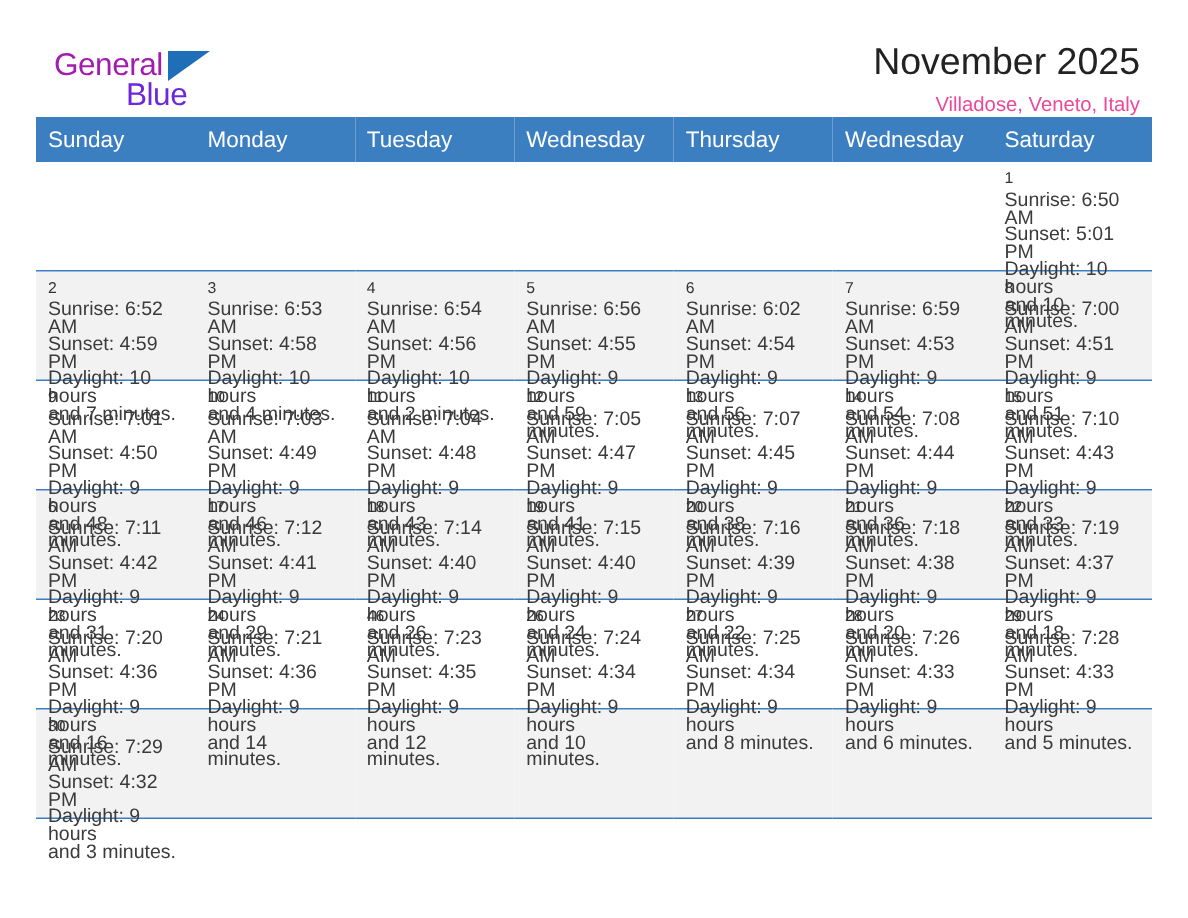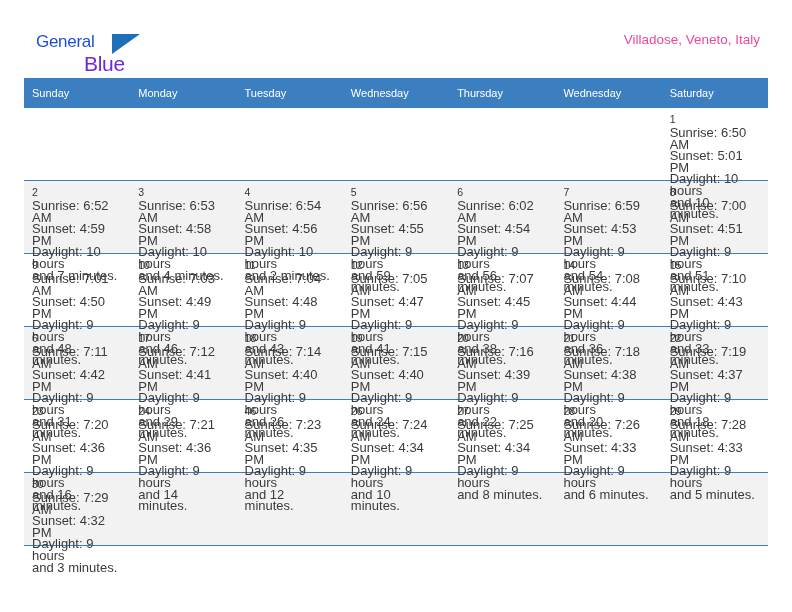--- a/index.html
+++ b/index.html
@@ -33,23 +33,23 @@
   }
   .logo {
     position: relative;
     width: 160px;
     height: 52px;
   }
   .logo-general {
     position: absolute;
     left: 12px;
     top: 6px;
-    font-size: 17px;
+    font-size: 21px;
     letter-spacing: -0.3px;
-    color: #1d4ed8;
+    color: #a21caf;
     font-family: "Liberation Sans", sans-serif;
   }
   .logo-blue {
     position: absolute;
     left: 60px;
     top: 26px;
     font-size: 21px;
     letter-spacing: -0.3px;
     color: #6d28d9;
     font-family: "Liberation Sans", sans-serif;
@@ -84,21 +84,21 @@
   
   .calendar {
     width: 744px;
     border-collapse: collapse;
     table-layout: fixed;
     margin-top: 4px;
   }
   .calendar th {
     background: #3c7fc1;
     color: #ffffff;
-    font-size: 11px;
+    font-size: 15px;
     font-weight: normal;
     text-align: left;
     padding: 5px 0 5px 8px;
     height: 20px;
     border: none;
   }
   .calendar td {
     vertical-align: top;
     height: 72px;
     padding: 0;
@@ -135,20 +135,21 @@
 
   <div class="header">
 
     <div class="logo">
       <span class="logo-general">General</span>
       <span class="logo-triangle"></span>
       <span class="logo-blue">Blue</span>
     </div>
 
     <div class="title-block">
+      <div class="cal-title">November 2025</div>
       <div class="cal-location">Villadose, Veneto, Italy</div>
     </div>
 
   </div>
 
   <table class="calendar">
     <thead>
       <tr>
         <th>Sunday</th>
         <th>Monday</th>

